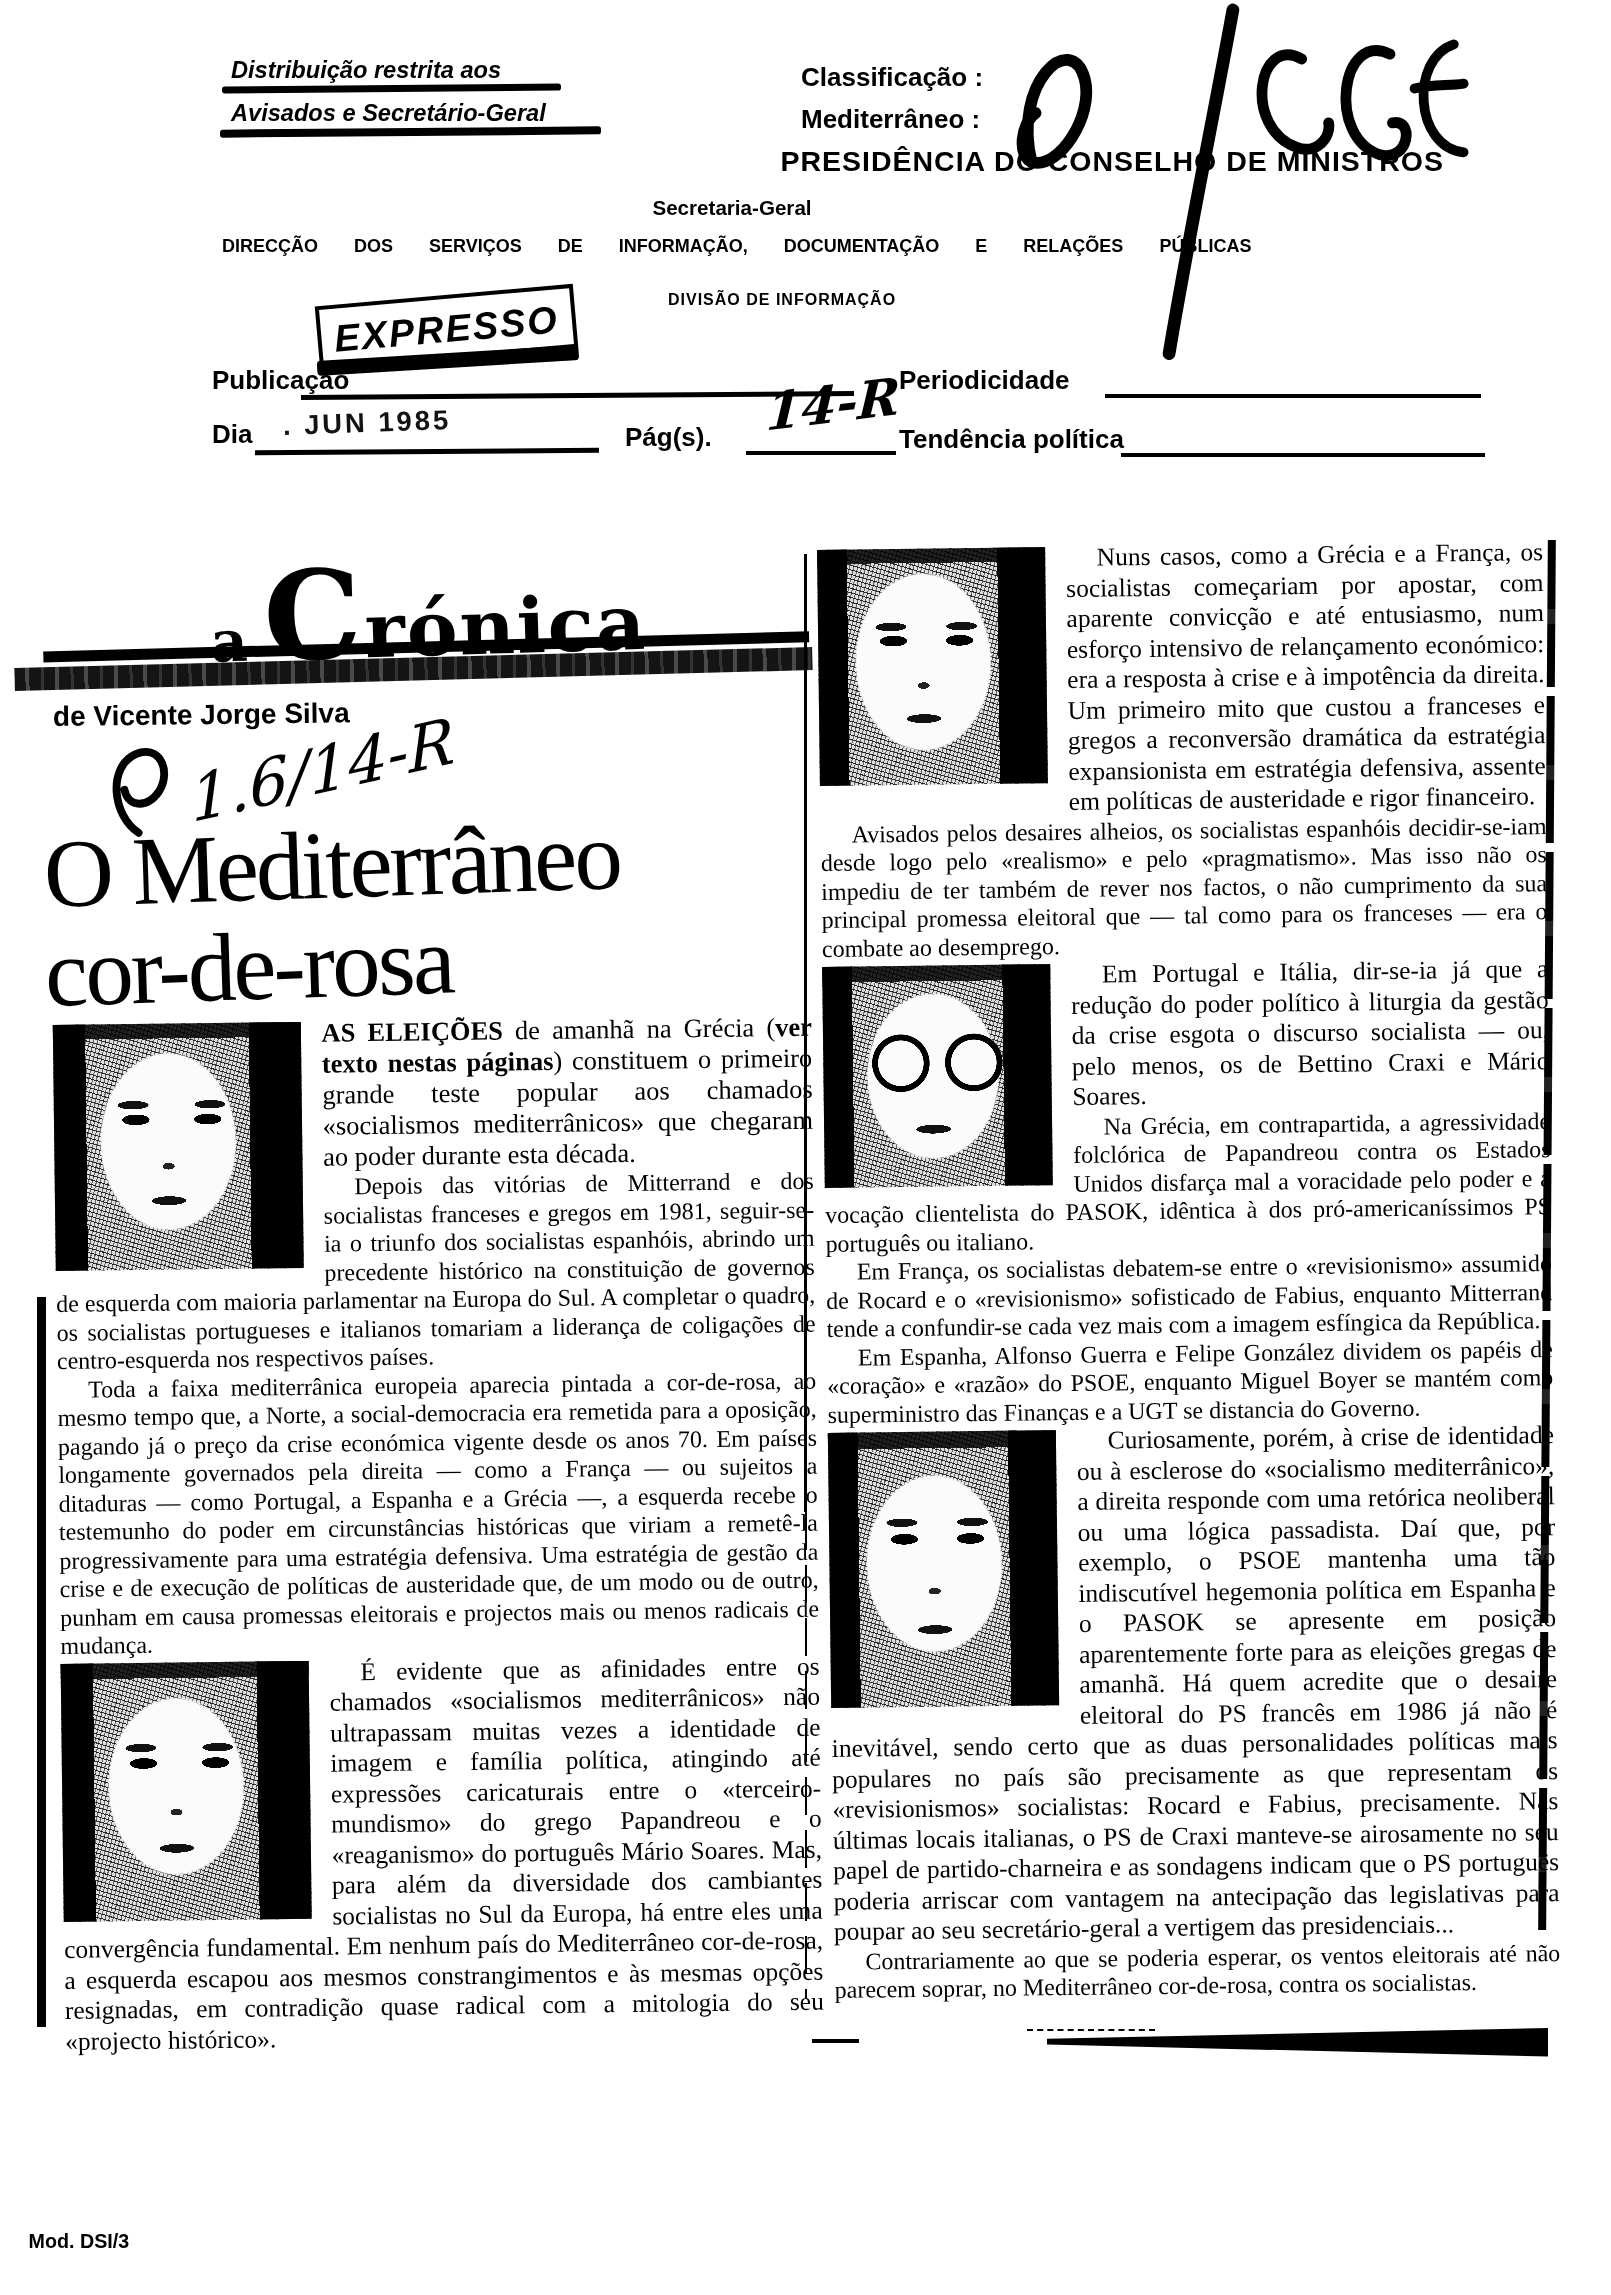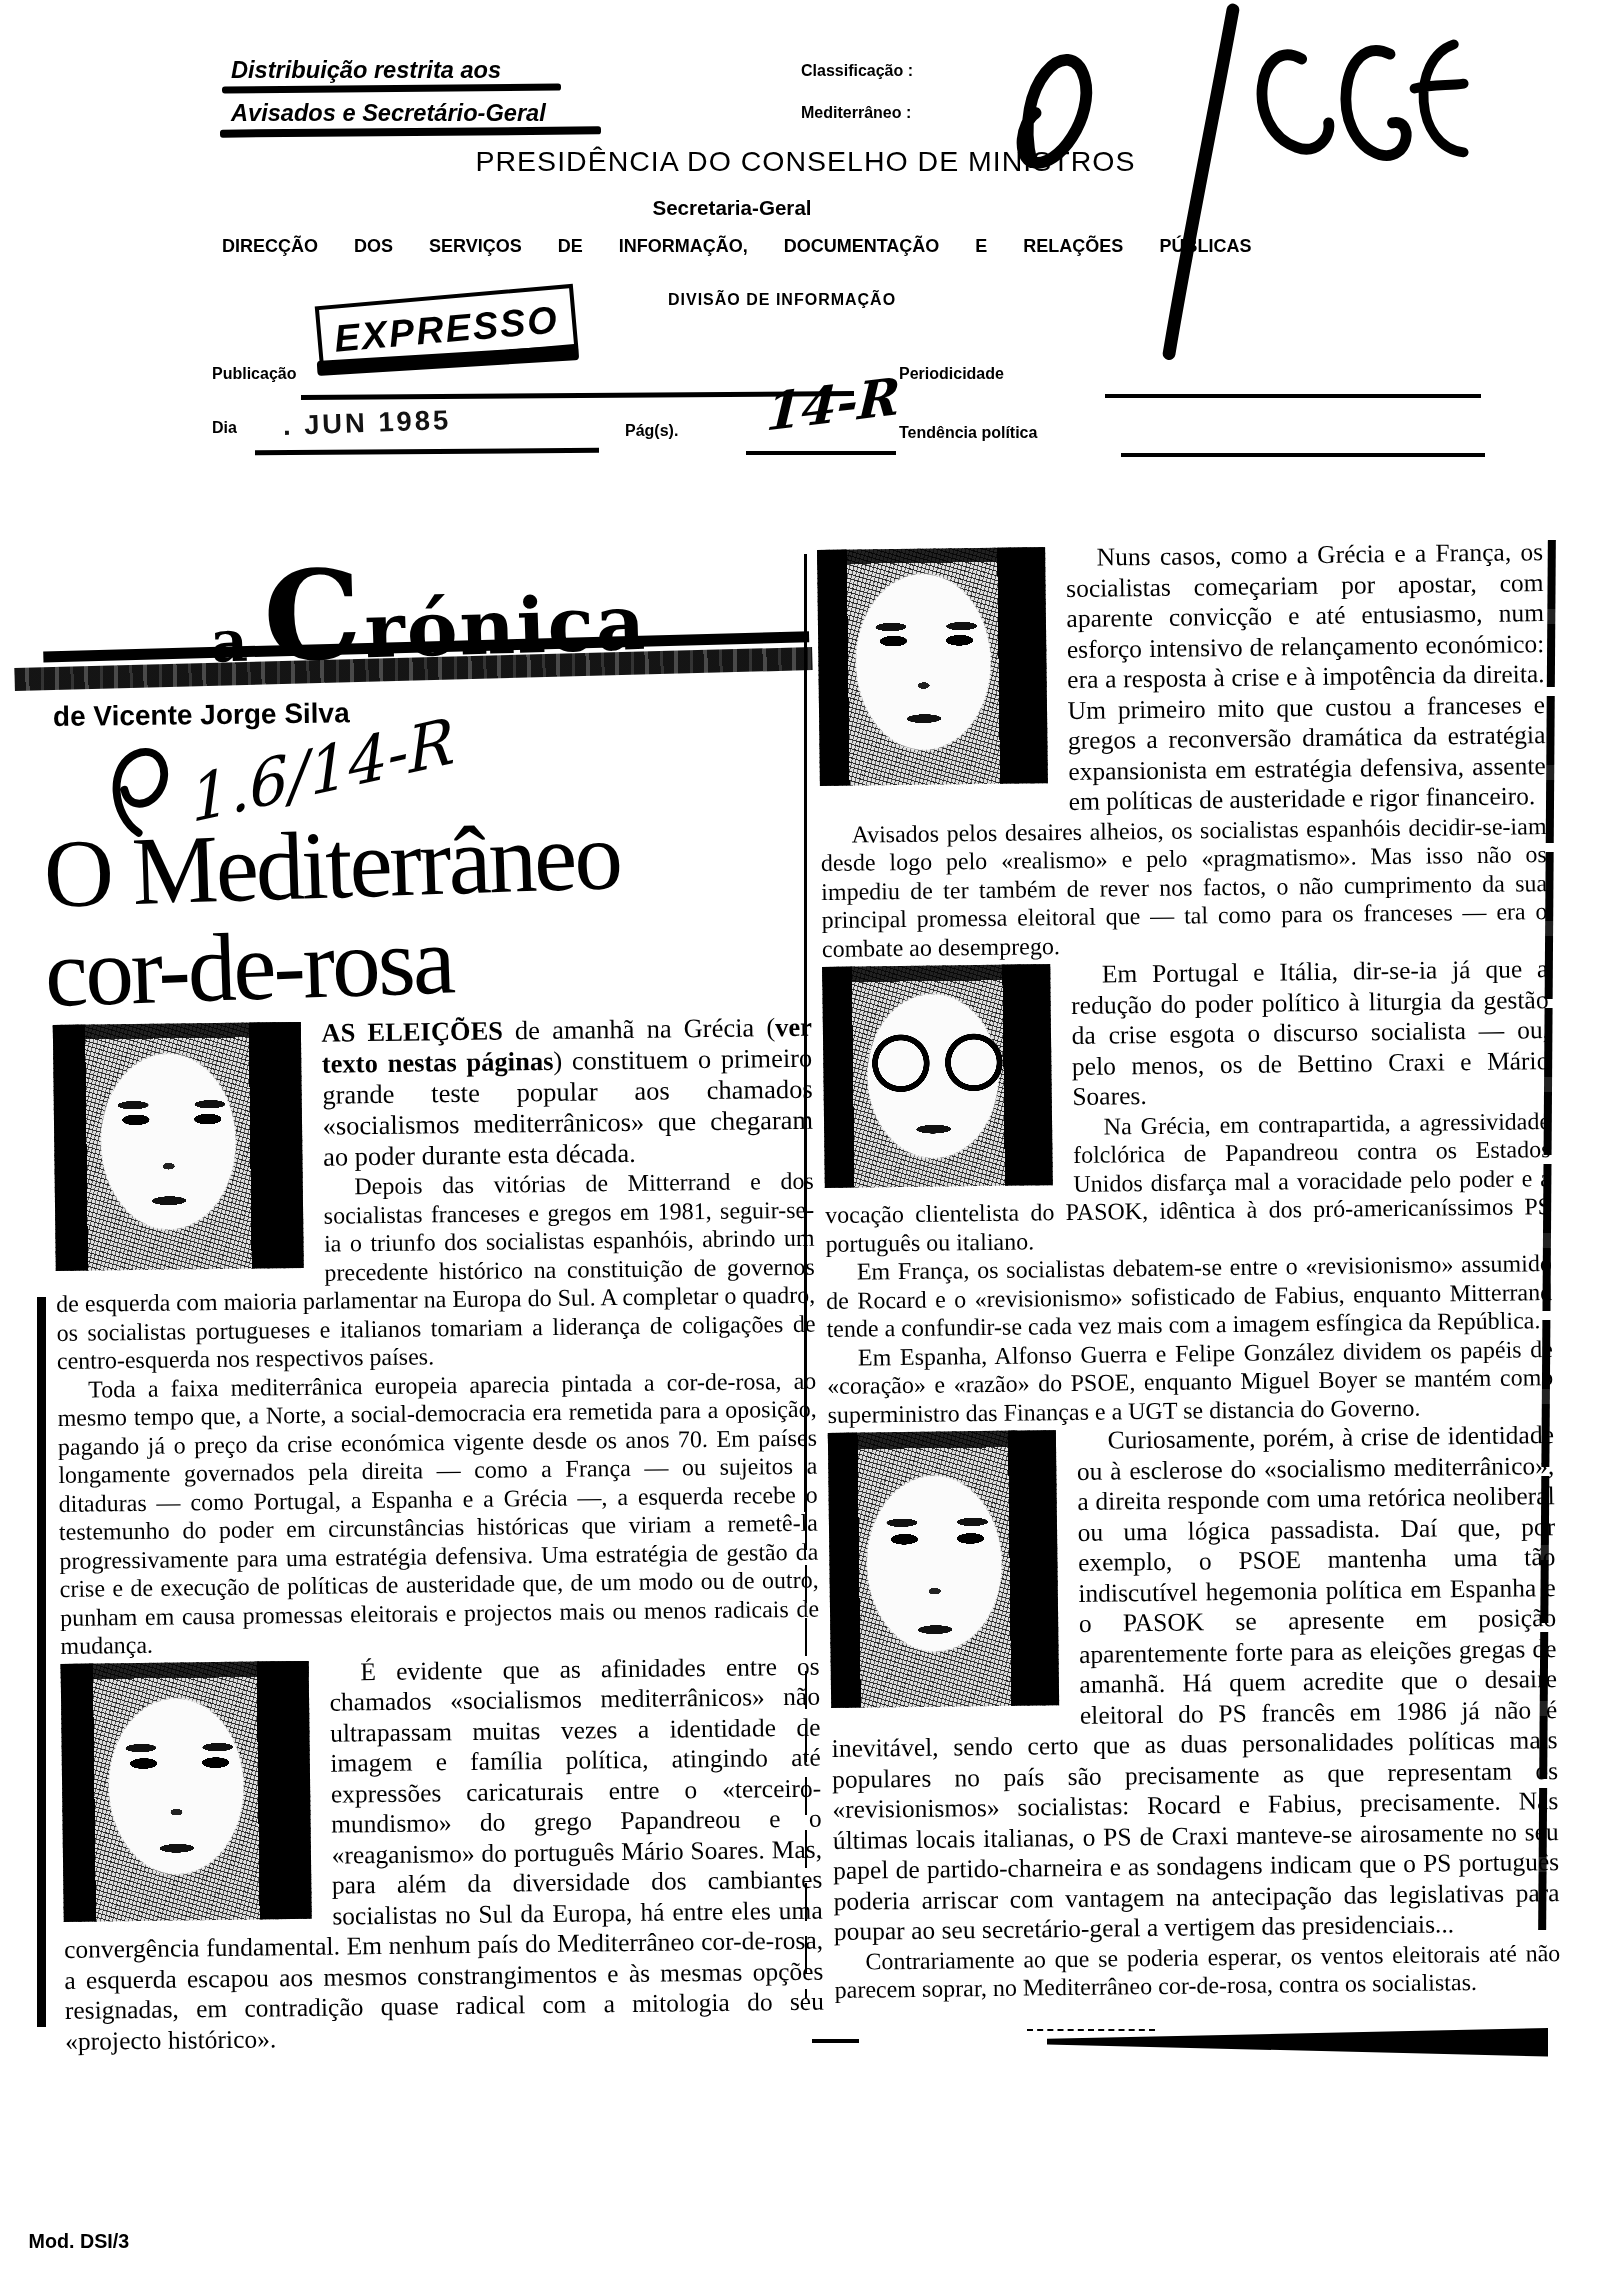--- a/index.html
+++ b/index.html
@@ -1,23 +1,23 @@
 <!DOCTYPE html>
 <html style="font-size:7.9px"><head>
 <meta charset="utf-8">
 <style>
   html,body{margin:0;padding:0;background:#888;}
   .page{position:relative;width:1612px;height:2295px;background:#fff;overflow:hidden;
         font-family:"Liberation Serif",serif;color:#000;}
   .abs{position:absolute;}
-  .lbl{font-family:"Liberation Sans",sans-serif;font-weight:bold;font-size:16px;white-space:nowrap;}
+  .lbl{font-family:"Liberation Sans",sans-serif;font-weight:bold;font-size:26px;white-space:nowrap;}
   .ital{font-style:italic;}
   .bar{background:#000;}
   
-  .org-name{font-family:"Liberation Sans",sans-serif;font-weight:normal;font-size:28.5px;text-align:center;letter-spacing:1px;white-space:nowrap;}
+  .org-name{font-family:"Liberation Sans",sans-serif;font-weight:bold;font-size:28.5px;text-align:right;letter-spacing:1px;white-space:nowrap;}
   .org-dept{font-family:"Liberation Sans",sans-serif;font-weight:bold;font-size:20.6px;text-align:center;white-space:nowrap;}
   .org-dir{font-family:"Liberation Sans",sans-serif;font-weight:bold;font-size:18px;word-spacing:31px;white-space:nowrap;}
   .org-div{font-family:"Liberation Sans",sans-serif;font-weight:bold;font-size:16px;letter-spacing:1px;white-space:nowrap;}
   
   .stamp{border:4.4px solid #000;transform:rotate(-5deg);padding:8.8px 12.8px 3.9px 12.8px;background:#fff;}
   .stamp span{font-family:"Liberation Sans",sans-serif;font-weight:bold;font-style:italic;font-size:38px;letter-spacing:2px;}
   .stamp::after{content:"";position:absolute;left:-6.9px;right:-4.9px;bottom:-12.8px;height:14.7px;background:#000;transform:rotate(1.5deg);border-radius:3.9px;}
   .datestamp{font-family:"Liberation Sans",sans-serif;font-weight:bold;font-size:27.5px;letter-spacing:2.9px;transform:rotate(-2deg);opacity:.92;}
   .handw{font-family:"DejaVu Serif",serif;font-style:italic;transform:rotate(-7deg) skewX(-10deg);}
   

